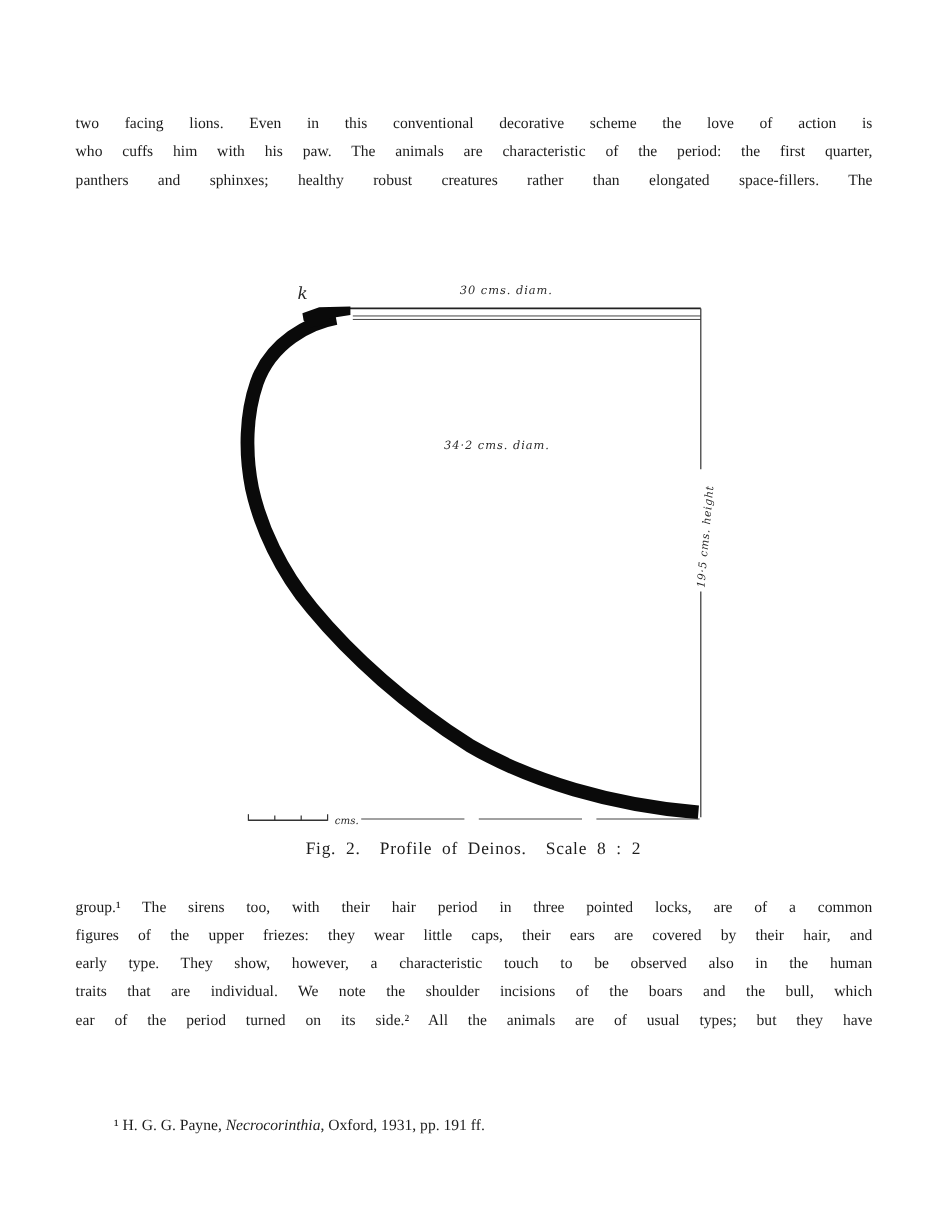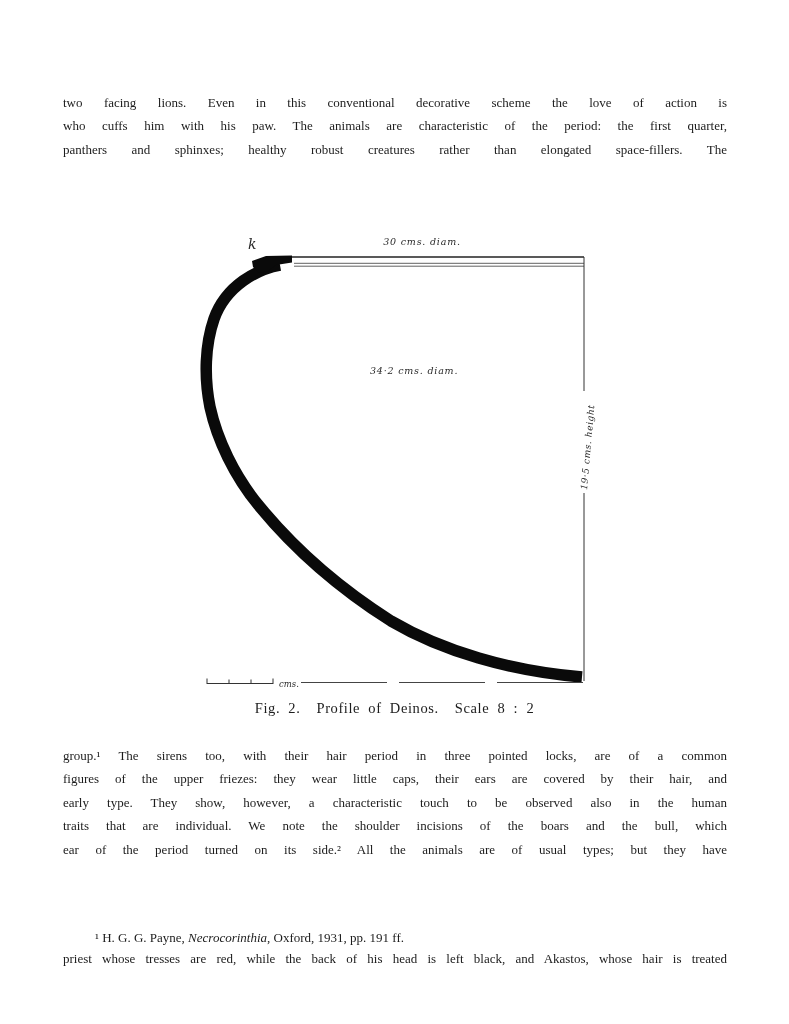--- a/index.html
+++ b/index.html
@@ -128,16 +128,15 @@
     <div class="jline"><span>traits that are individual.  We note the shoulder incisions of the boars and the bull, which</span></div>
     <div class="jline"><span>ear of the period turned on its side.²  All the animals are of usual types; but they have</span></div>
   </div>
 
   <div id="footnotes">
     <div class="fn-line fn-plain fn-first">
       <span>
         <span>¹ H. G. G. Payne, </span><span class="italic">Necrocorinthia</span><span>, Oxford, 1931, pp. 191 ff.</span>
       </span>
     </div>
-    <div class="fn-line"><span>priest whose tresses are red, while the back of his head is left black, and Akastos, whose hair is treated</span></div>
   </div>
 
 </div>
 
 </body></html>

